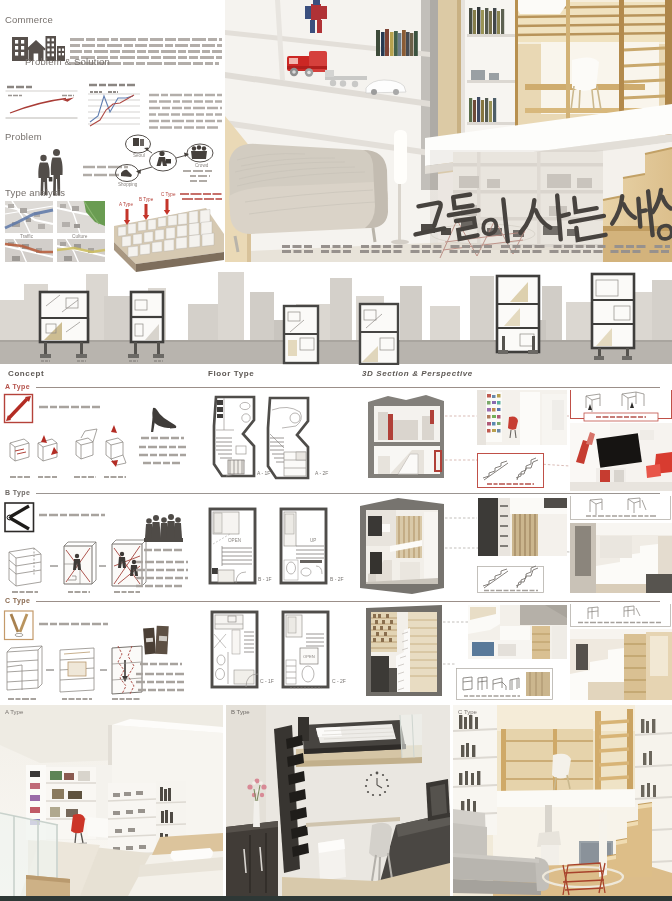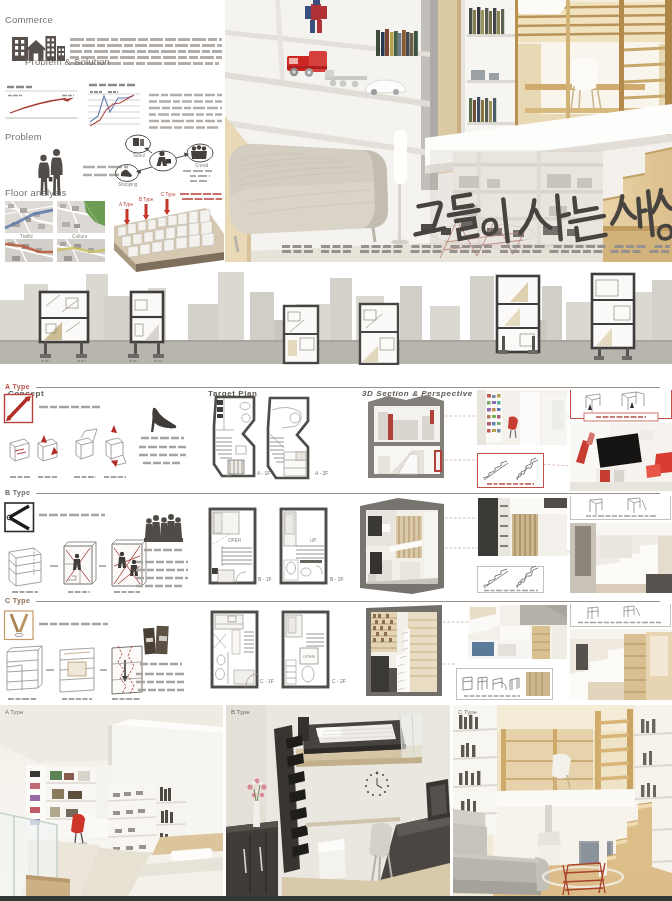--- a/index.html
+++ b/index.html
@@ -1,20 +1,20 @@
 <!DOCTYPE html>
 <html><head>
 <meta charset="utf-8">
 <style>
   html,body{margin:0;padding:0;background:#fff;}
   #board{position:relative;width:672px;height:901px;background:#ffffff;overflow:hidden;
          font-family:"Liberation Sans",sans-serif;}
   .abs{position:absolute;}
   .h1{font-size:9.5px;letter-spacing:0.2px;color:#76706c;font-weight:normal;}
-  .h2{font-size:8px;letter-spacing:0.6px;color:#5d5854;font-weight:bold;margin-top:20px;}
+  .h2{font-size:8px;letter-spacing:0.6px;color:#5d5854;font-weight:bold;}
   .typ{font-size:7px;letter-spacing:0.4px;font-weight:bold;}
   .rule{position:absolute;height:1px;background:#8d8a86;}
 </style>
 </head>
 <body>
 <div id="board">
 
   <div id="leftcol" class="abs" style="left:0;top:0;width:226px;height:262px;">
 
     <div class="abs h1" style="left:5px;top:14px;">Commerce</div>
@@ -193,21 +193,21 @@
         <text x="72" y="237.5">Culture</text>
         <text x="12" y="271.5">Architecture</text>
         <text x="68" y="271.5">Commerce</text>
       </g>
     </svg>
 
     <div class="abs h1" style="left:5px;top:56px;margin-left:20px;">Problem &amp; Solution</div>
 
     <div class="abs h1" style="left:5px;top:131px;">Problem</div>
 
-    <div class="abs h1" style="left:5px;top:187px;">Floor analysis</div>
+    <div class="abs h1" style="left:5px;top:187px;">Type analysis</div>
   </div>
 
   <div id="sitemodel" class="abs" style="left:110px;top:190px;width:116px;height:85px;">
     <svg width="116" height="85" viewBox="0 0 116 85">
       <path d="M4 36 L96 18 L114 44 L114 62 L26 74 L4 52 Z" fill="#d6c9b2"></path>
       <path d="M4 52 L26 74 L26 82 L4 60 Z" fill="#a89781"></path>
       <path d="M26 74 L114 62 L114 70 L26 82 Z" fill="#7e6e5c"></path>
       <g fill="#f4f2ee" stroke="#b5b0a8" stroke-width="0.4">
         <rect x="8" y="38" width="8" height="9" transform="skewY(-6)"></rect>
         <rect x="18" y="36" width="8" height="10" transform="skewY(-6)"></rect>
@@ -605,21 +605,21 @@
         <path d="M596 84 L612 66 L612 84 Z" fill="#e4dac0"></path>
         <rect x="598" y="86" width="3" height="10" fill="#55534f"></rect>
         <rect x="626" y="86" width="3" height="10" fill="#55534f"></rect>
         <rect x="594" y="94" width="10" height="4" fill="#6b6965"></rect>
         <rect x="622" y="94" width="10" height="4" fill="#6b6965"></rect>
       </g>
     </svg>
   </div>
 
   <div class="abs h2" style="left:8px;top:369px;">Concept</div>
-  <div class="abs h2" style="left:208px;top:369px;">Target Plan</div>
+  <div class="abs h2" style="left:208px;top:369px;">Floor Type</div>
   <div class="abs h2" style="left:362px;top:369px;font-style:italic;">3D Section &amp; Perspective</div>
 
   <div class="abs typ" style="left:5px;top:383px;color:#b5524b;">A Type</div>
   <div class="rule" style="left:36px;top:387px;width:624px;background:#9b8f89;"></div>
   <div id="rowA" class="abs" style="left:0;top:390px;width:672px;height:102px;">
     <svg width="672" height="102" viewBox="0 0 672 102">
 
       <g>
         <rect x="4.5" y="4.5" width="28" height="28" fill="#fff" stroke="#b5423a" stroke-width="1.4"></rect>
         <line x1="9" y1="28" x2="27" y2="9" stroke="#b32c24" stroke-width="3.4"></line>

